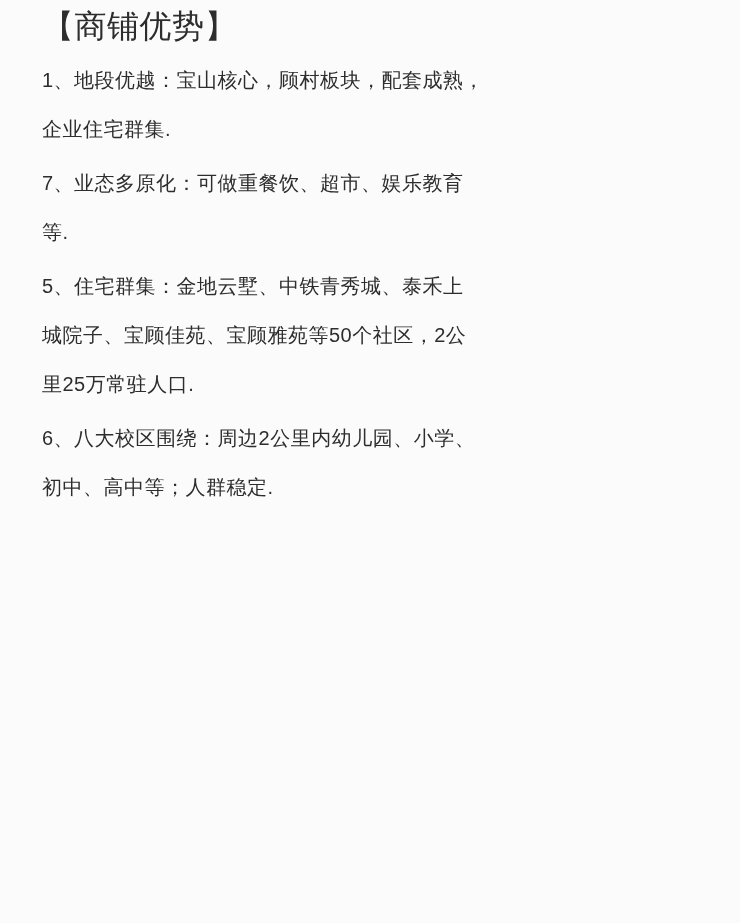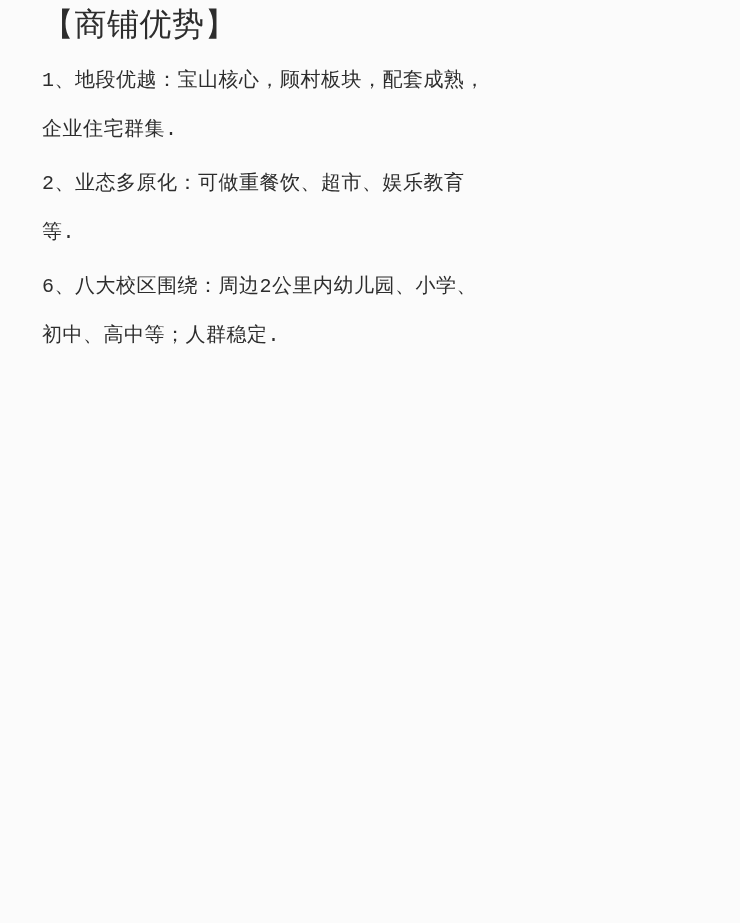--- a/index.html
+++ b/index.html
@@ -12,21 +12,20 @@
       overflow: hidden;
       background: #fbfbfb;
       color: #2d2d2d;
       font-family: "Liberation Sans", "DejaVu Sans", sans-serif;
     }
     .doc {
       box-sizing: border-box;
       width: 684px;
       height: 923px;
       padding: 2px 26px 16px 42px;
-      font-family: Liberation Mono, monospace;
     }
     .para {
       font-size: 20px;
       line-height: 49px;
       font-weight: 400;
       margin: 0 0 5px 0;
       white-space: pre-line;
       letter-spacing: 0.5px;
       color: #2d2d2d;
     }
@@ -39,20 +38,23 @@
 <body>
 
 <div class="doc">
   <div class="para title">【商铺优势】</div>
 
   <p class="para">1、地段优越：宝山核心，顾村板块，配套成熟，
 企业住宅群集.</p>
 
 
 
-  <p class="para">2、业态多原化：可做重餐饮、超市、娱乐教育
+  <p class="para">7、业态多原化：可做重餐饮、超市、娱乐教育
 等.</p>
 
+  <p class="para">5、住宅群集：金地云墅、中铁青秀城、泰禾上
+城院子、宝顾佳苑、宝顾雅苑等50个社区，2公
+里25万常驻人口.</p>
 
   <p class="para">6、八大校区围绕：周边2公里内幼儿园、小学、
 初中、高中等；人群稳定.</p>
 
 </div>
 
 </body></html>

